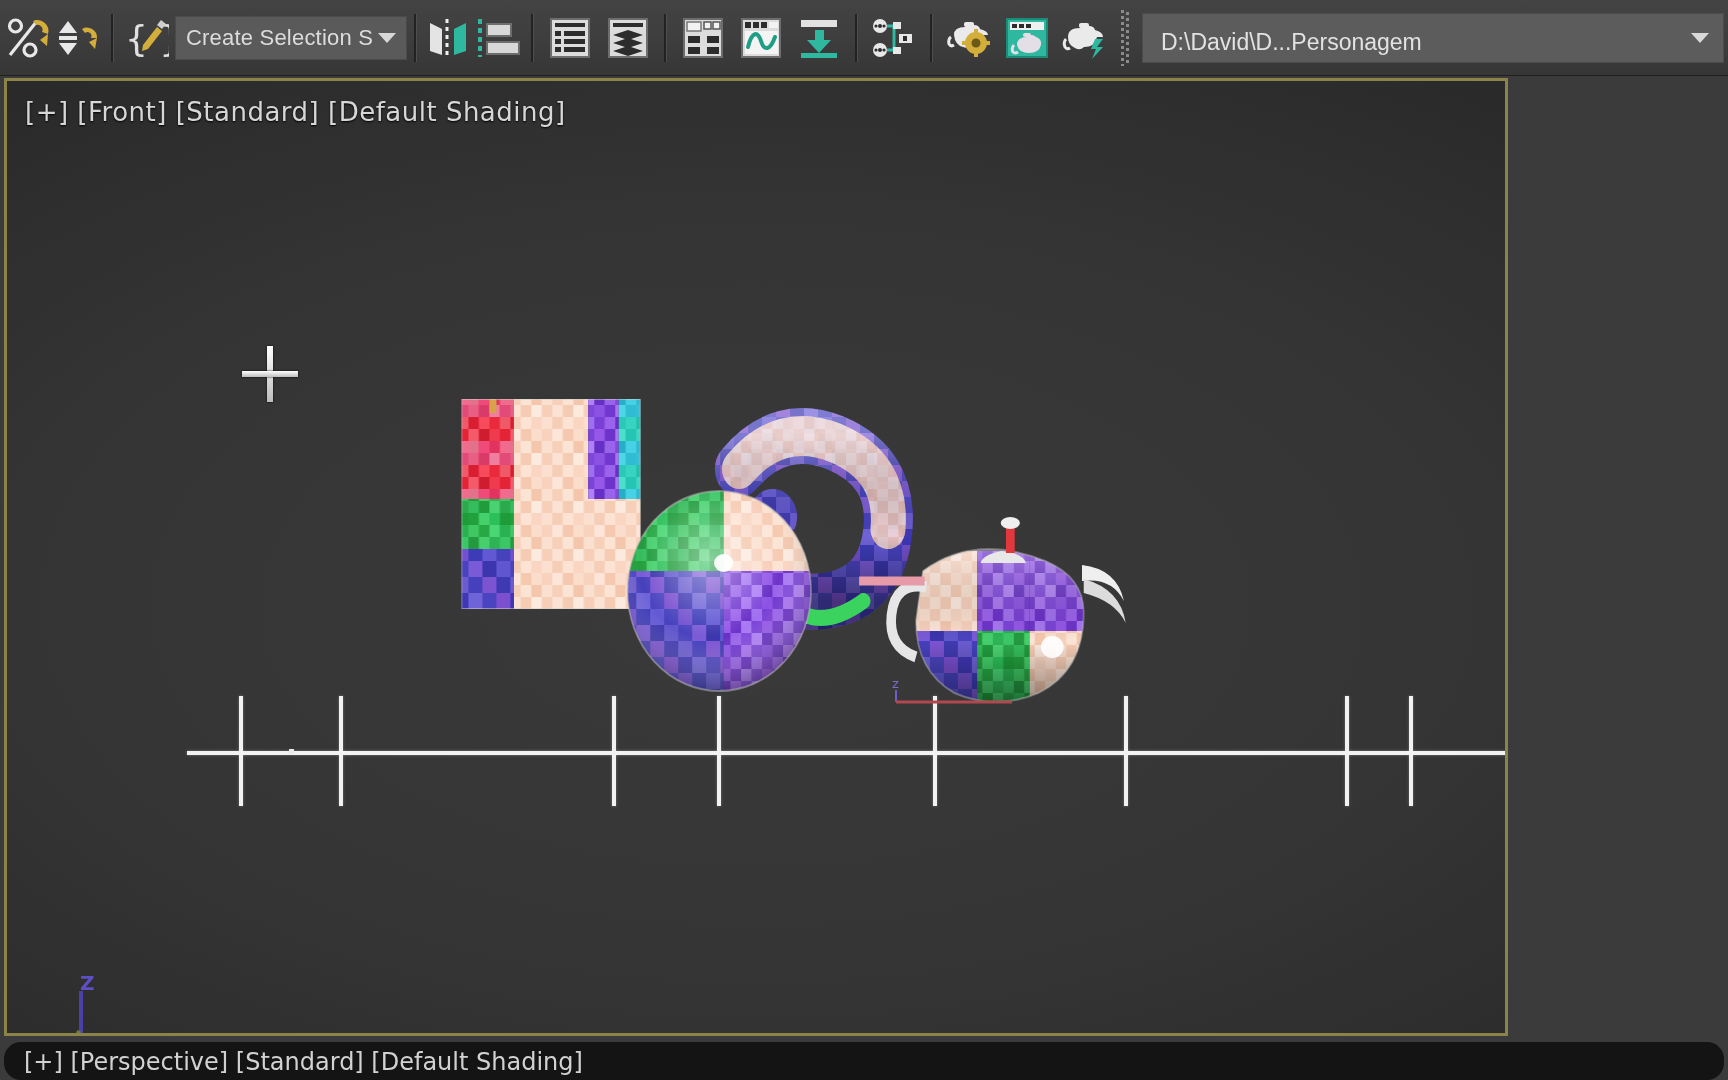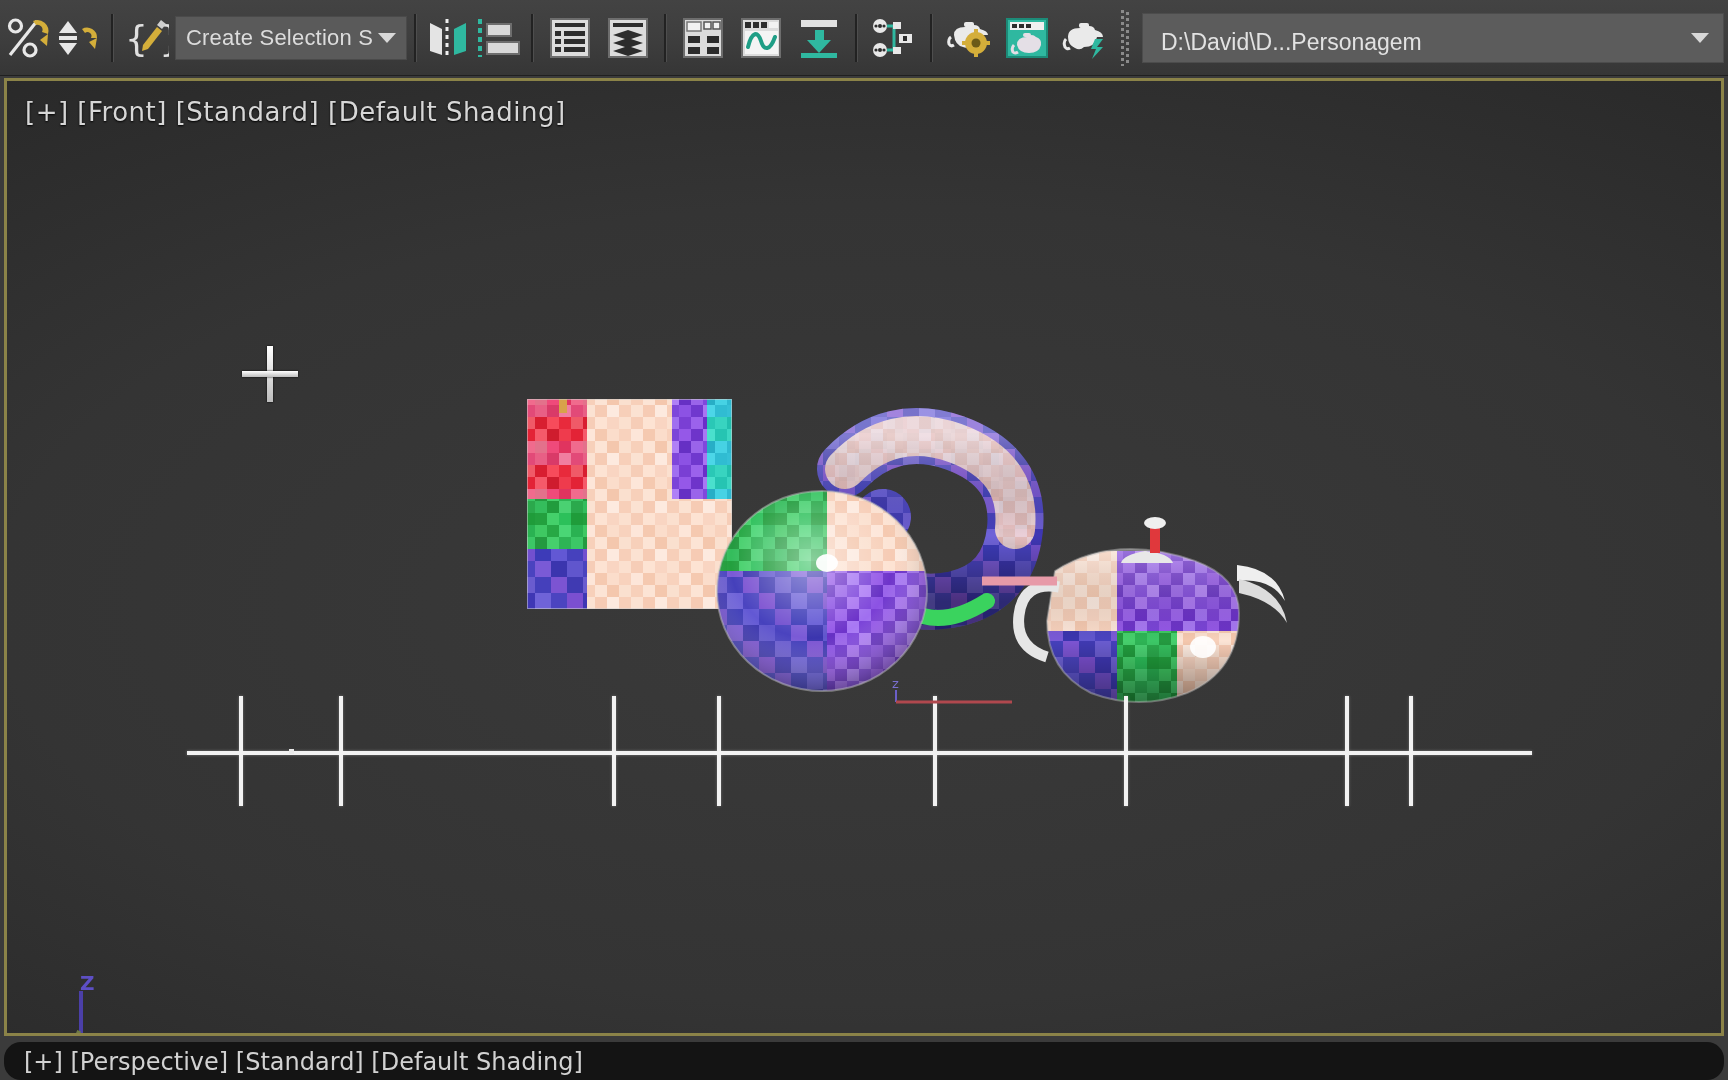--- a/index.html
+++ b/index.html
@@ -66,21 +66,21 @@
     display: flex; align-items: center;
     padding: 0 14px 0 18px;
     margin-left: 6px; flex: 1;
     border: 1px solid #4c4c4c;
   }
   .projpath .txt { color: #e2e2e2; font-size: 23px; white-space: nowrap; flex: 1; margin-top: 9px; }
 
   
   .viewport-wrap {
     position: absolute; left: 4px; top: 78px;
-    width: 1720px; height: 958px;
+    width: 1504px; height: 958px;
     border: 3px solid #8b8348;
     background: #1c1c1c;
     overflow: hidden;
     text-align: right;
   }
   .viewport {
     position: absolute; inset: 0;
     background:
       radial-gradient(ellipse 120% 100% at 50% 55%, #3a3a3a 0%, #343434 42%, #262626 78%, #1b1b1b 100%);
   }

